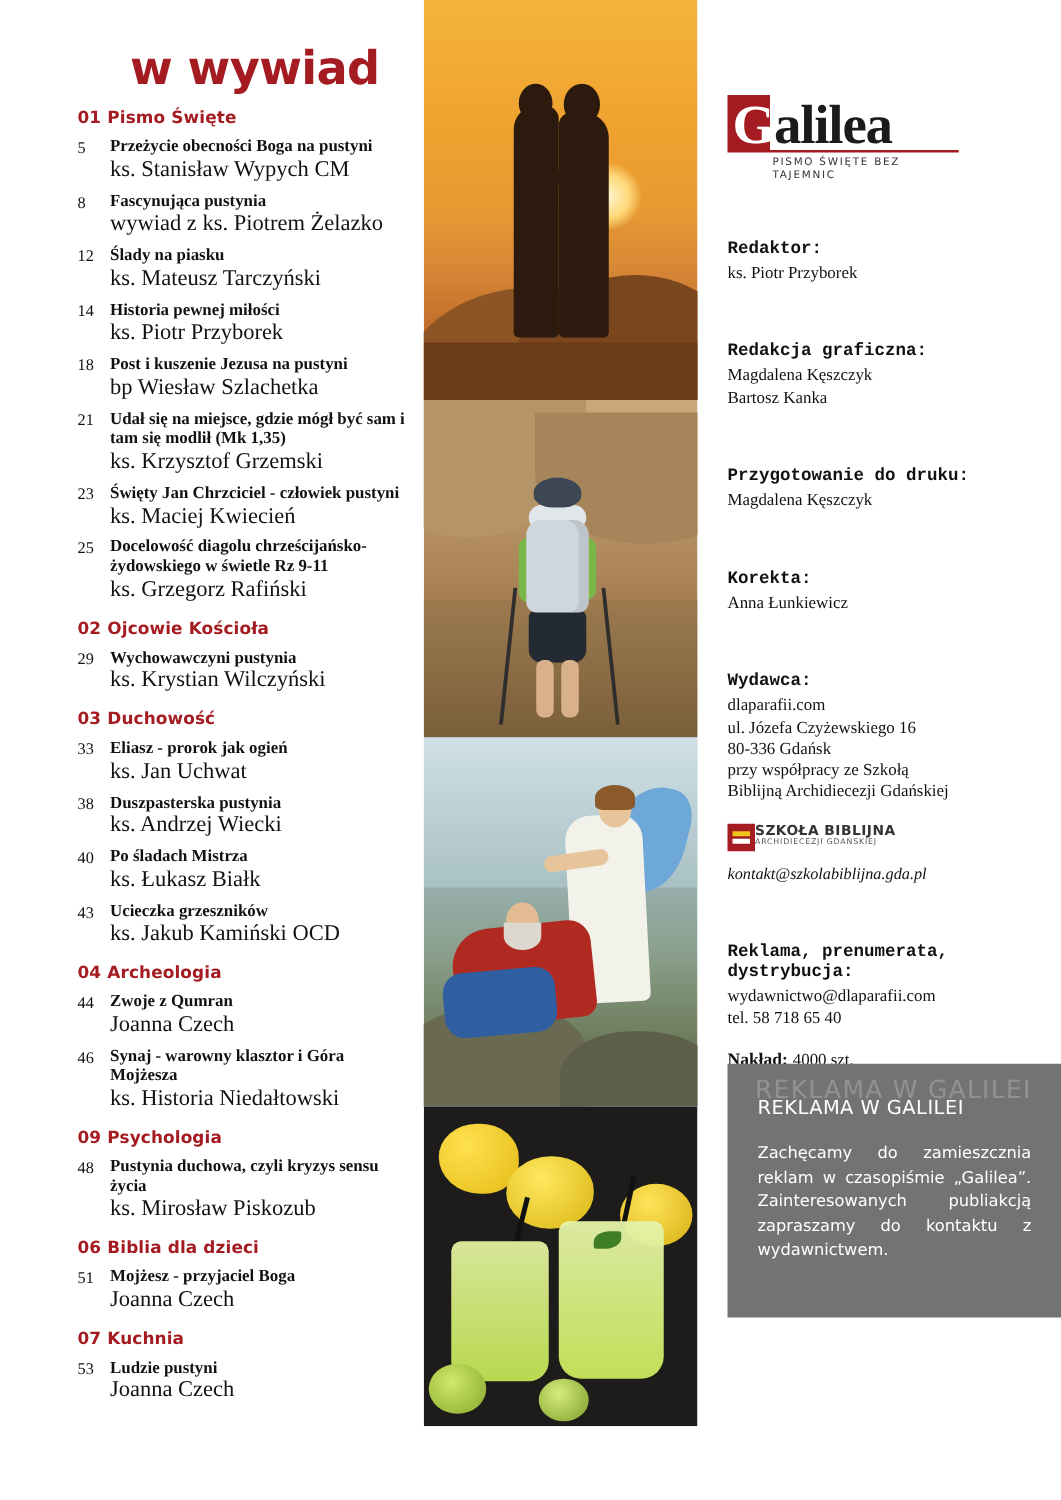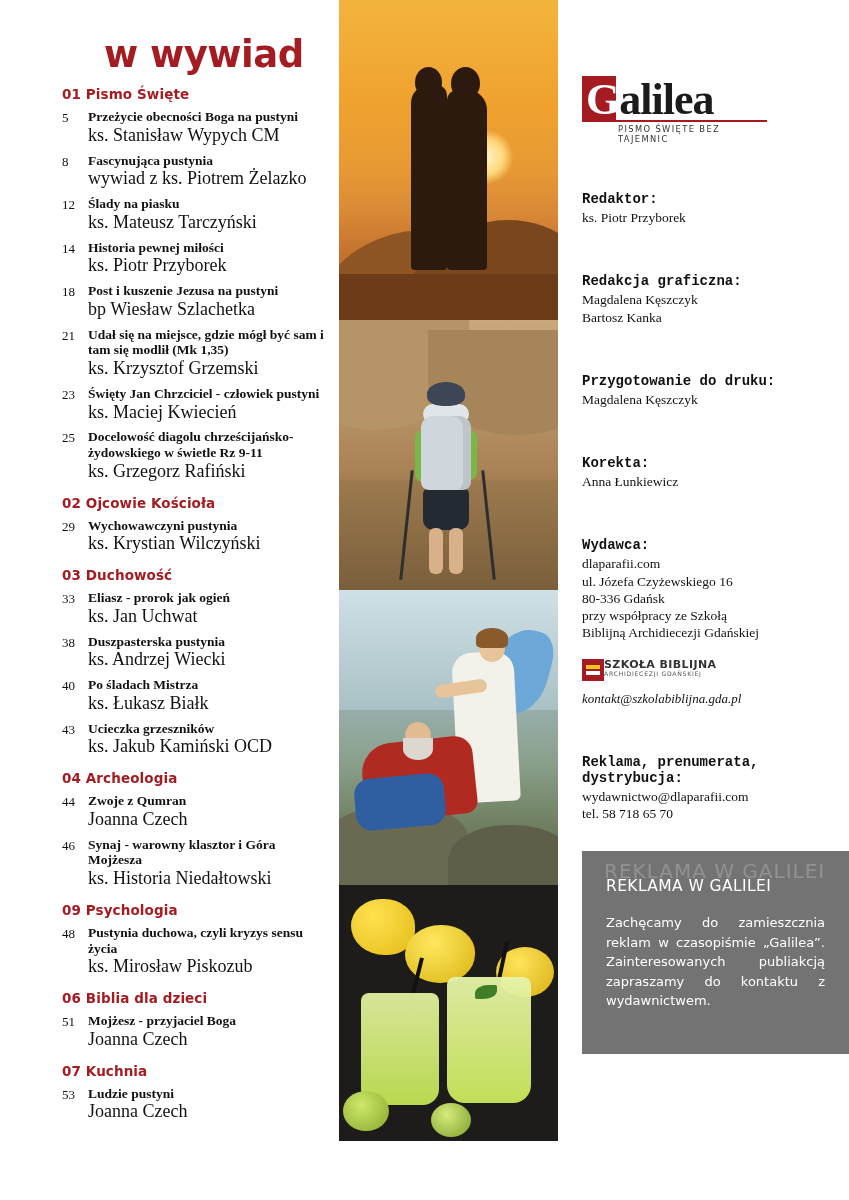--- a/index.html
+++ b/index.html
@@ -509,23 +509,27 @@
       <div class="txt1">SZKOŁA BIBLIJNA</div>
       <div class="txt2">ARCHIDIECEZJI GDAŃSKIEJ</div>
     </div>
   </div>
 
   <div class="mailline">kontakt@szkolabiblijna.gda.pl</div>
 
   <div class="blk">
     <div class="blk-h">Reklama, prenumerata, dystrybucja:</div>
     <div class="blk-l">wydawnictwo@dlaparafii.com</div>
-    <div class="blk-l">tel. 58 718 65 70</div>
-  </div>
-
+    <div class="blk-l">tel. 58 718 65 40</div>
+  </div>
+
+  <div class="blk">
+    <span class="inline-h">Nakład:</span>
+    <span class="inline-v">4000 szt.</span>
+  </div>
 
   <div class="blk">
     <div class="blk-h">Numer zamknięto:</div>
     <div class="blk-l">31 stycznia 2018 r.</div>
   </div>
 
   <div class="ad">
     <div class="ad-ghost">REKLAMA W GALILEI</div>
     <div class="ad-title">REKLAMA W GALILEI</div>
     <div class="ad-body">Zachęcamy do zamieszcznia reklam w czasopiśmie „Galilea”. Zainteresowanych publiakcją zapraszamy do kontaktu z wydawnictwem.</div>

